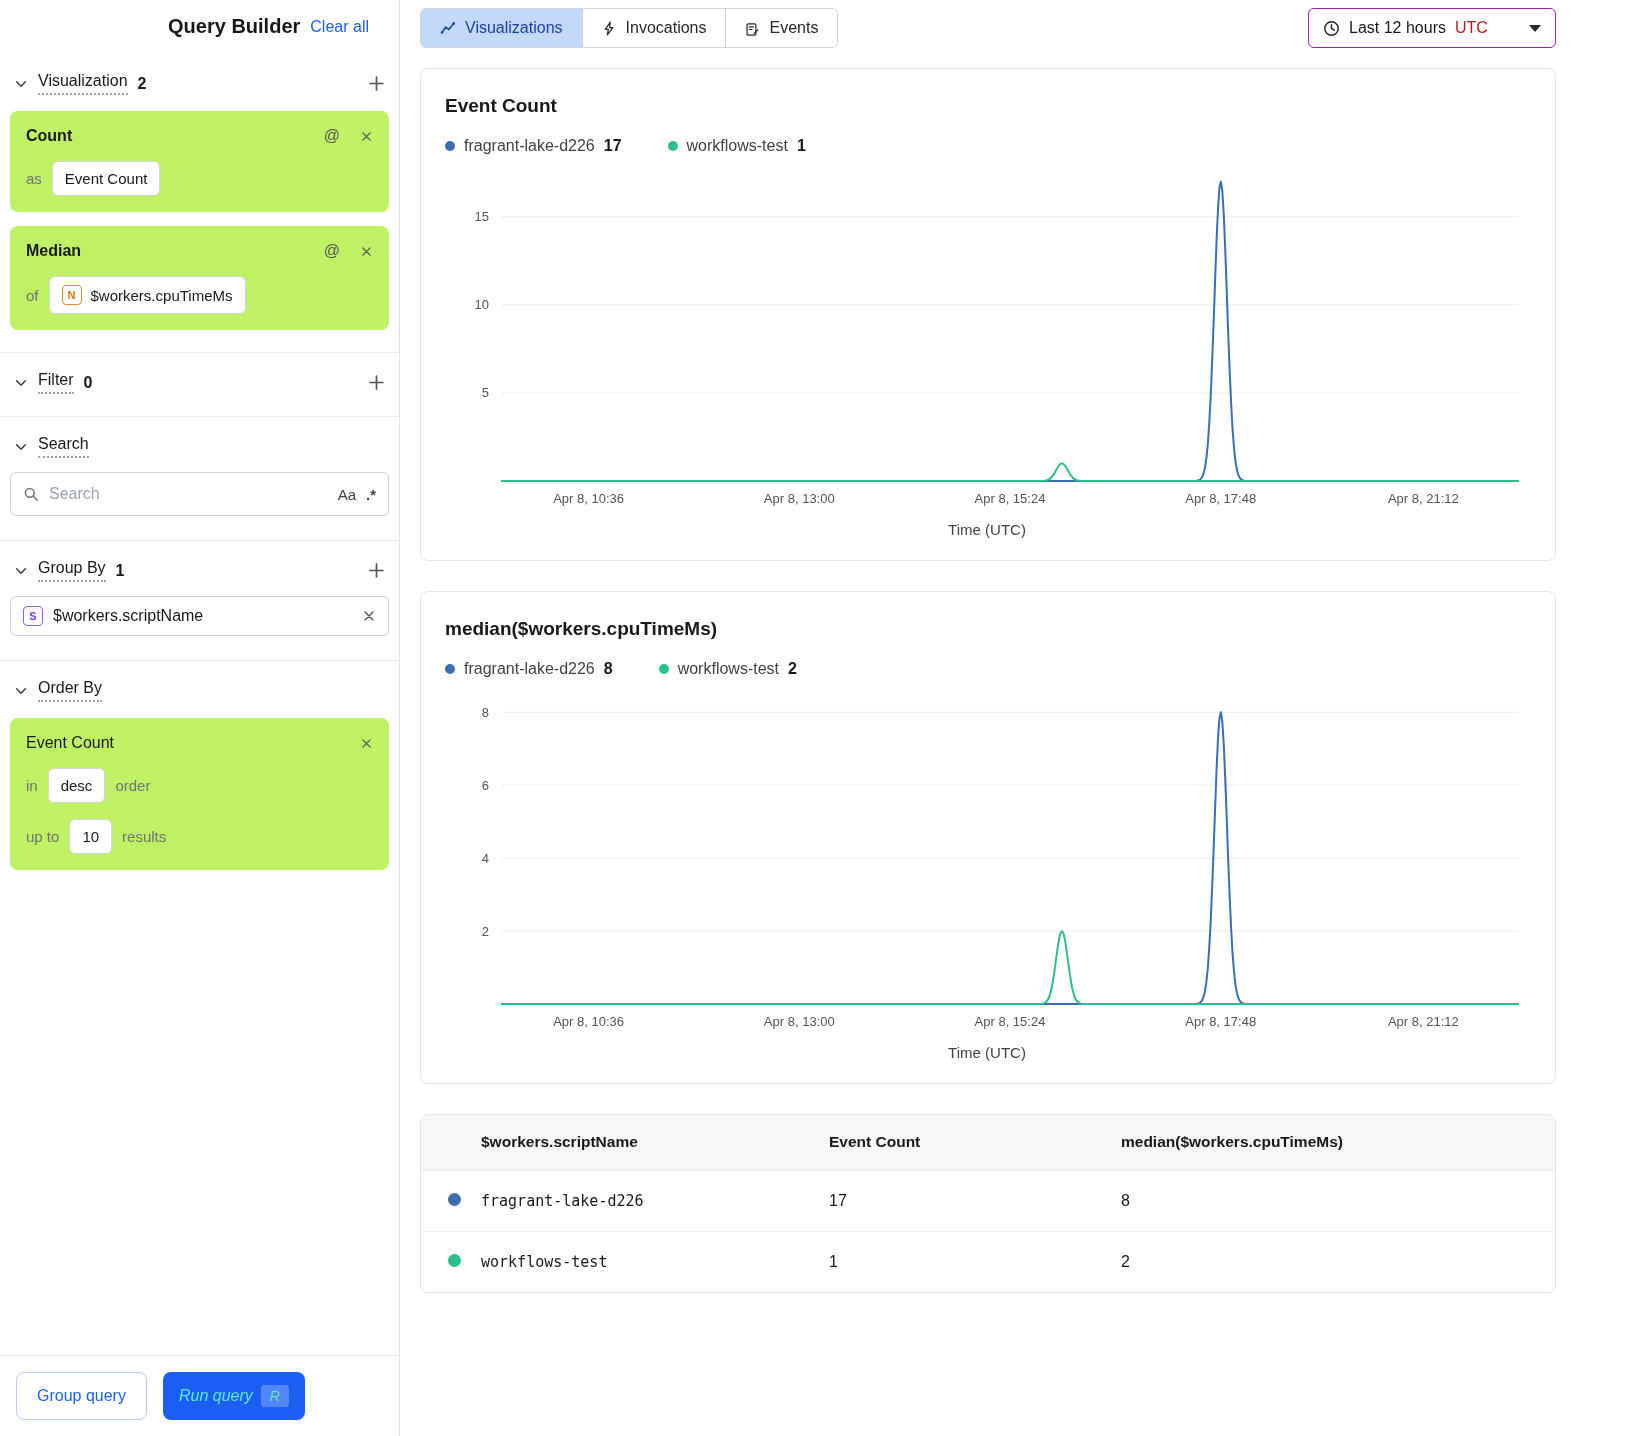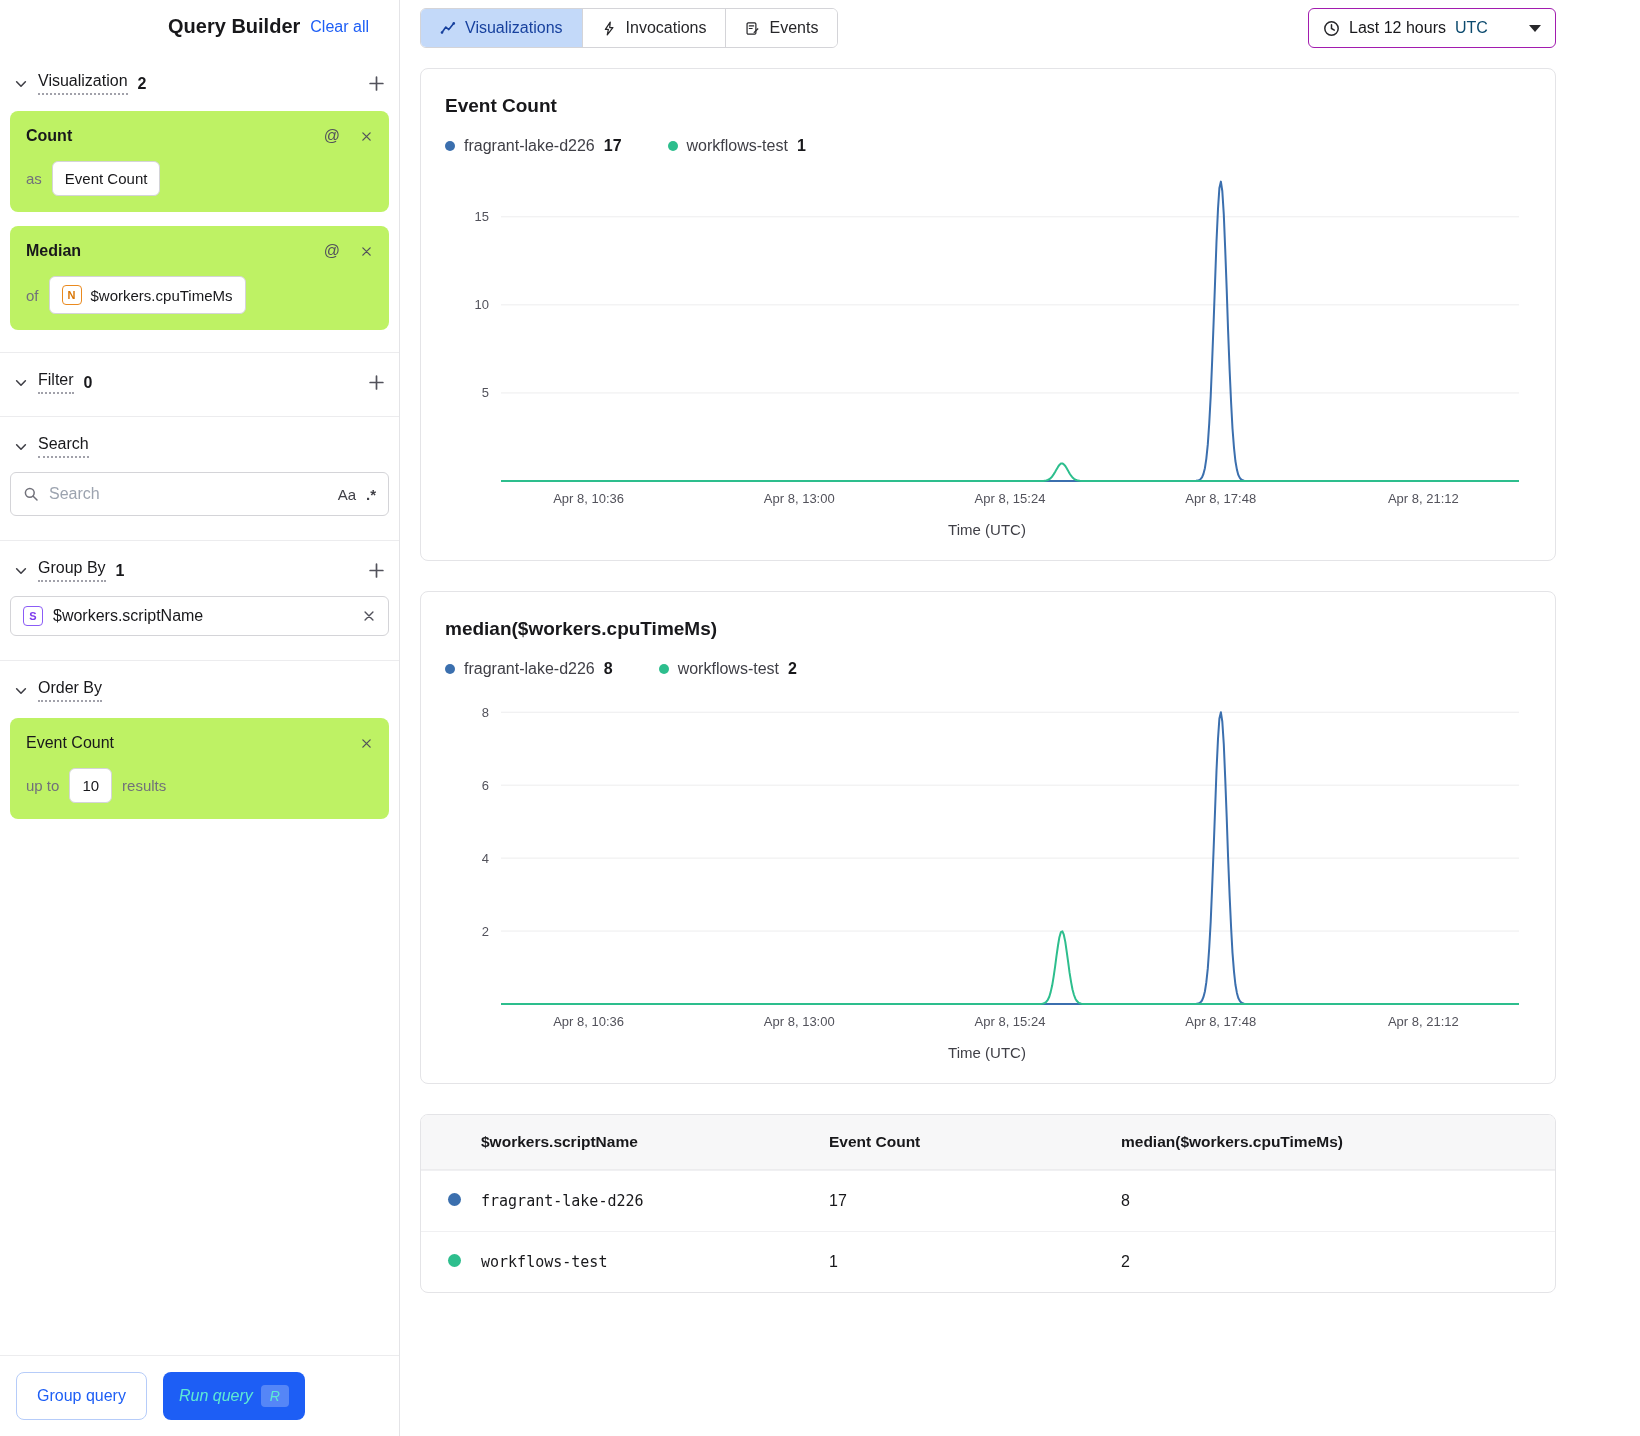--- a/index.html
+++ b/index.html
@@ -48,24 +48,24 @@
   .sb-footer{border-top:1px solid #ececee;padding:16px;display:flex;gap:16px;}
   .btn-outline{background:#fff;border:1px solid #b6ccf9;color:var(--accent);font-size:16px;font-weight:500;border-radius:8px;padding:13px 20px;cursor:pointer;font-family:inherit;}
   .btn-primary{background:var(--accent);color:#5eead4;border:none;font-size:16px;font-weight:500;border-radius:8px;padding:13px 16px;display:flex;align-items:center;gap:8px;cursor:pointer;font-family:inherit;font-style:italic;}
   .kbd{background:rgba(255,255,255,.25);border-radius:4px;padding:3px 9px;font-size:14px;}
 
   
   .main{flex:1;display:flex;flex-direction:column;overflow:hidden;}
   .main-header{display:flex;align-items:flex-start;justify-content:space-between;padding:8px 84px 6px 20px;}
   .tabs{display:inline-flex;border:1px solid #d4d4d8;border-radius:6px;overflow:hidden;}
   .tab{display:flex;align-items:center;gap:9px;padding:10px 19px;font-size:16px;color:#27272a;background:#fff;border:none;border-right:1px solid #d4d4d8;cursor:pointer;font-family:inherit;}
-  .tab:last-child{border-right:none;}
+  .tab:last-child{border-right:none;align-items:flex-end;}
   .tab.active{background:var(--tab-active-bg);color:var(--tab-active-text);font-weight:500;}
   .time-btn{display:flex;align-items:center;gap:9px;border:1px solid #a21caf;border-radius:6px;background:#fff;padding:10px 14px;font-size:16px;cursor:pointer;font-family:inherit;min-width:248px;color:#18181b;}
-  .time-tz{color:#0c4a6e;}
+  .time-tz{color:#b91c1c;}
   .caret{width:0;height:0;border-left:6px solid transparent;border-right:6px solid transparent;border-top:7px solid #27272a;margin-left:auto;}
   .content{flex:1;padding:14px 84px 0 20px;overflow:hidden;}
   .panel{border:1px solid #e4e4e7;border-radius:8px;padding:26px 26px 14px 24px;margin-bottom:30px;background:#fff;}
   .panel-title{font-size:19px;font-weight:700;}
   .legend{display:flex;gap:46px;margin-top:20px;}
   .legend-item{display:flex;align-items:center;gap:9px;font-size:16px;cursor:pointer;color:#3f3f46;}
   .dot{width:10px;height:10px;border-radius:50%;flex:none;}
   .legend-val{font-weight:700;color:#18181b;}
   .chart-area{margin-top:4px;}
   .xlabel{text-align:center;font-size:15px;color:#3f3f46;margin:2px 0 8px;}
@@ -233,20 +233,25 @@
         <div class="card">
           <div class="card-head">
             <span style="font-size:16px">Event Count</span>
             <span class="card-icons">
               <button class="x-btn">
                 <svg class="icon" width="13" height="13" viewBox="0 0 16 16">
                     <path d="M3.5 3.5l9 9M12.5 3.5l-9 9" stroke="currentColor" stroke-width="1.6" stroke-linecap="round"></path>
                   </svg>
               </button>
             </span>
+          </div>
+          <div class="card-row">
+            <span class="muted">in</span>
+            <button class="chip">desc</button>
+            <span class="muted">order</span>
           </div>
           <div class="card-row">
             <span class="muted">up to</span>
             <button class="chip">10</button>
             <span class="muted">results</span>
           </div>
         </div>
       </div>
     </div>
 

